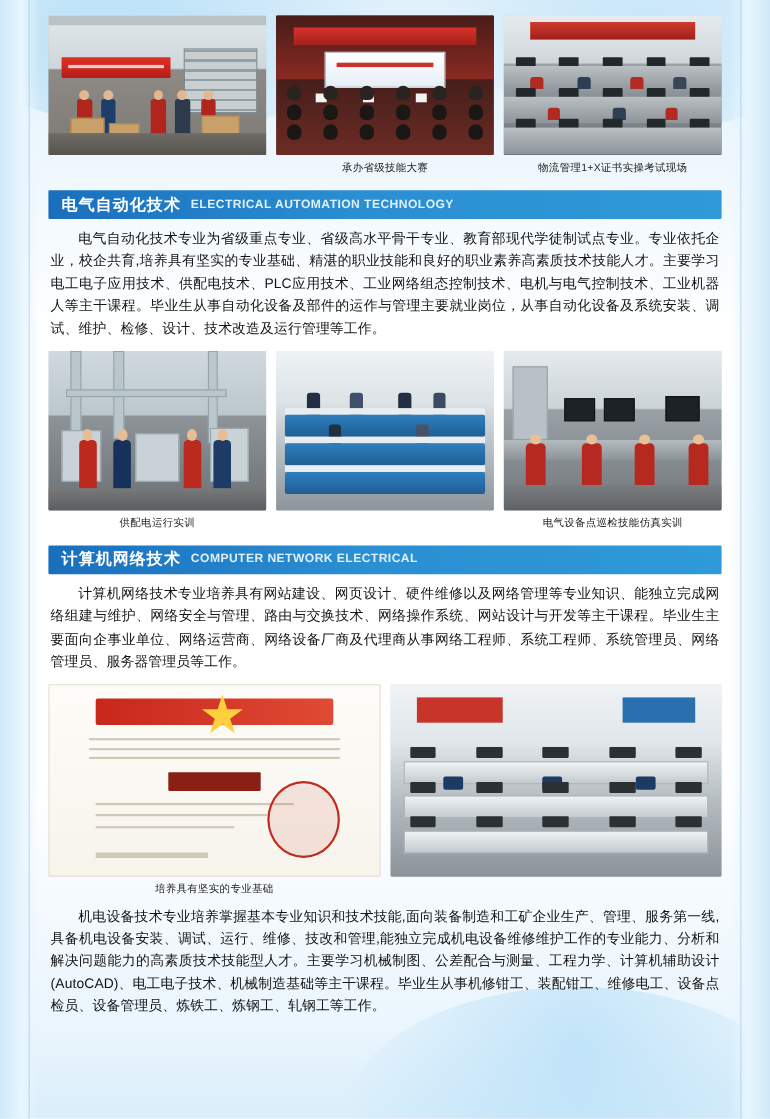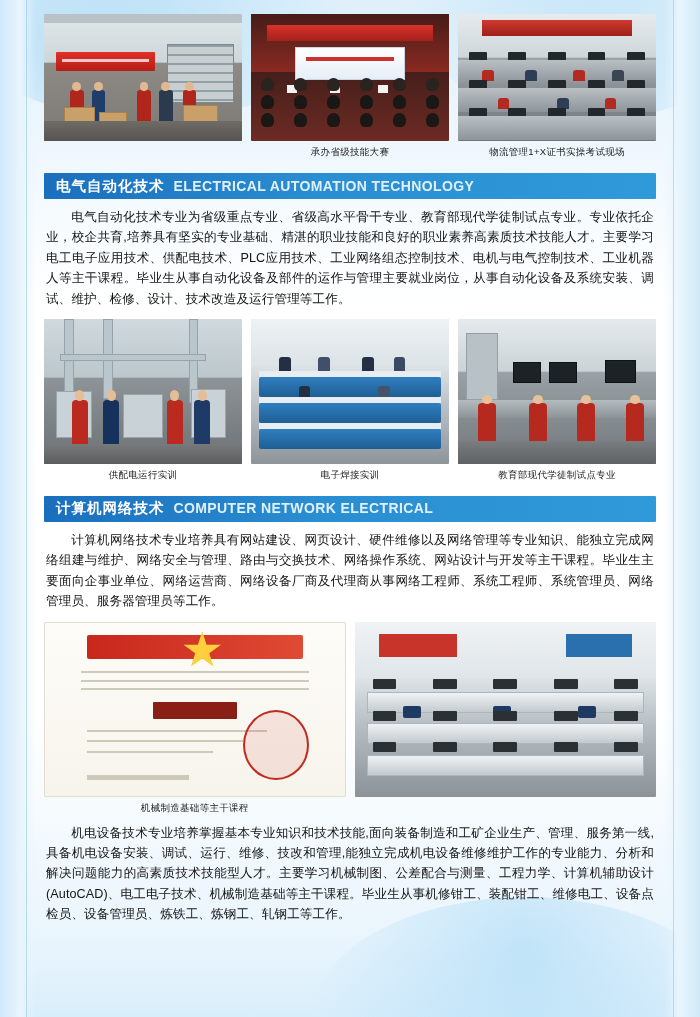--- a/index.html
+++ b/index.html
@@ -92,21 +92,21 @@
     border-radius: 1px;
   }
   .sec-cn {
     color: #fff;
     font-size: 14.5px;
     font-weight: bold;
     letter-spacing: 1px;
   }
   .sec-en {
     color: #dff0fb;
-    font-size: 14px;
+    font-size: 11px;
     font-weight: bold;
     margin-left: 9px;
     letter-spacing: .4px;
     padding-bottom: 1px;
   }
 
   
   .para {
     font-size: 12.6px;
     line-height: 1.62;
@@ -423,37 +423,36 @@
           <div class="pp y4"></div>
         <div class="top tt1"></div>
           <div class="bench t1"></div>
         <div class="pp y5"></div>
           <div class="pp y6"></div>
         <div class="top tt2"></div>
           <div class="bench t2"></div>
         <div class="top tt3"></div>
           <div class="bench t3"></div>
       </div>
-      <div class="caption">电子焊接实训</div>
     </div>
     <div class="photo-cell">
       <div class="photo h2 p6">
         <div class="wall"></div>
           <div class="cabinet"></div>
         <div class="mon m1"></div>
           <div class="mon m2"></div>
           <div class="mon m3"></div>
         <div class="desk"></div>
         <div class="red g1"></div>
           <div class="red g2"></div>
           <div class="red g3"></div>
           <div class="red g4"></div>
         <div class="floor"></div>
       </div>
-      <div class="caption">教育部现代学徒制试点专业</div>
+      <div class="caption">电气设备点巡检技能仿真实训</div>
     </div>
   </div>
 
   <div class="sec-bar">
     <span class="sec-cn">计算机网络技术</span>
     <span class="sec-en">COMPUTER NETWORK ELECTRICAL</span>
   </div>
   <p class="para">计算机网络技术专业培养具有网站建设、网页设计、硬件维修以及网络管理等专业知识、能独立完成网络组建与维护、网络安全与管理、路由与交换技术、网络操作系统、网站设计与开发等主干课程。毕业生主要面向企事业单位、网络运营商、网络设备厂商及代理商从事网络工程师、系统工程师、系统管理员、网络管理员、服务器管理员等工作。</p>
 
   <div class="photo-row">
@@ -464,21 +463,21 @@
         <div class="line l1"></div>
           <div class="line l2"></div>
           <div class="line l3"></div>
         <div class="grade"></div>
         <div class="line l4"></div>
           <div class="line l5"></div>
           <div class="line l6"></div>
         <div class="redseal"></div>
           <div class="foot"></div>
       </div>
-      <div class="caption">机械制造基础等主干课程</div>
+      <div class="caption">培养具有坚实的专业基础</div>
     </div>
     <div class="photo-cell">
       <div class="photo h3 p9">
         <div class="wall"></div>
           <div class="poster"></div>
           <div class="poster2"></div>
         <div class="pcs pr1">
             <i class="pc"></i>
             <i class="pc"></i>
             <i class="pc"></i>

